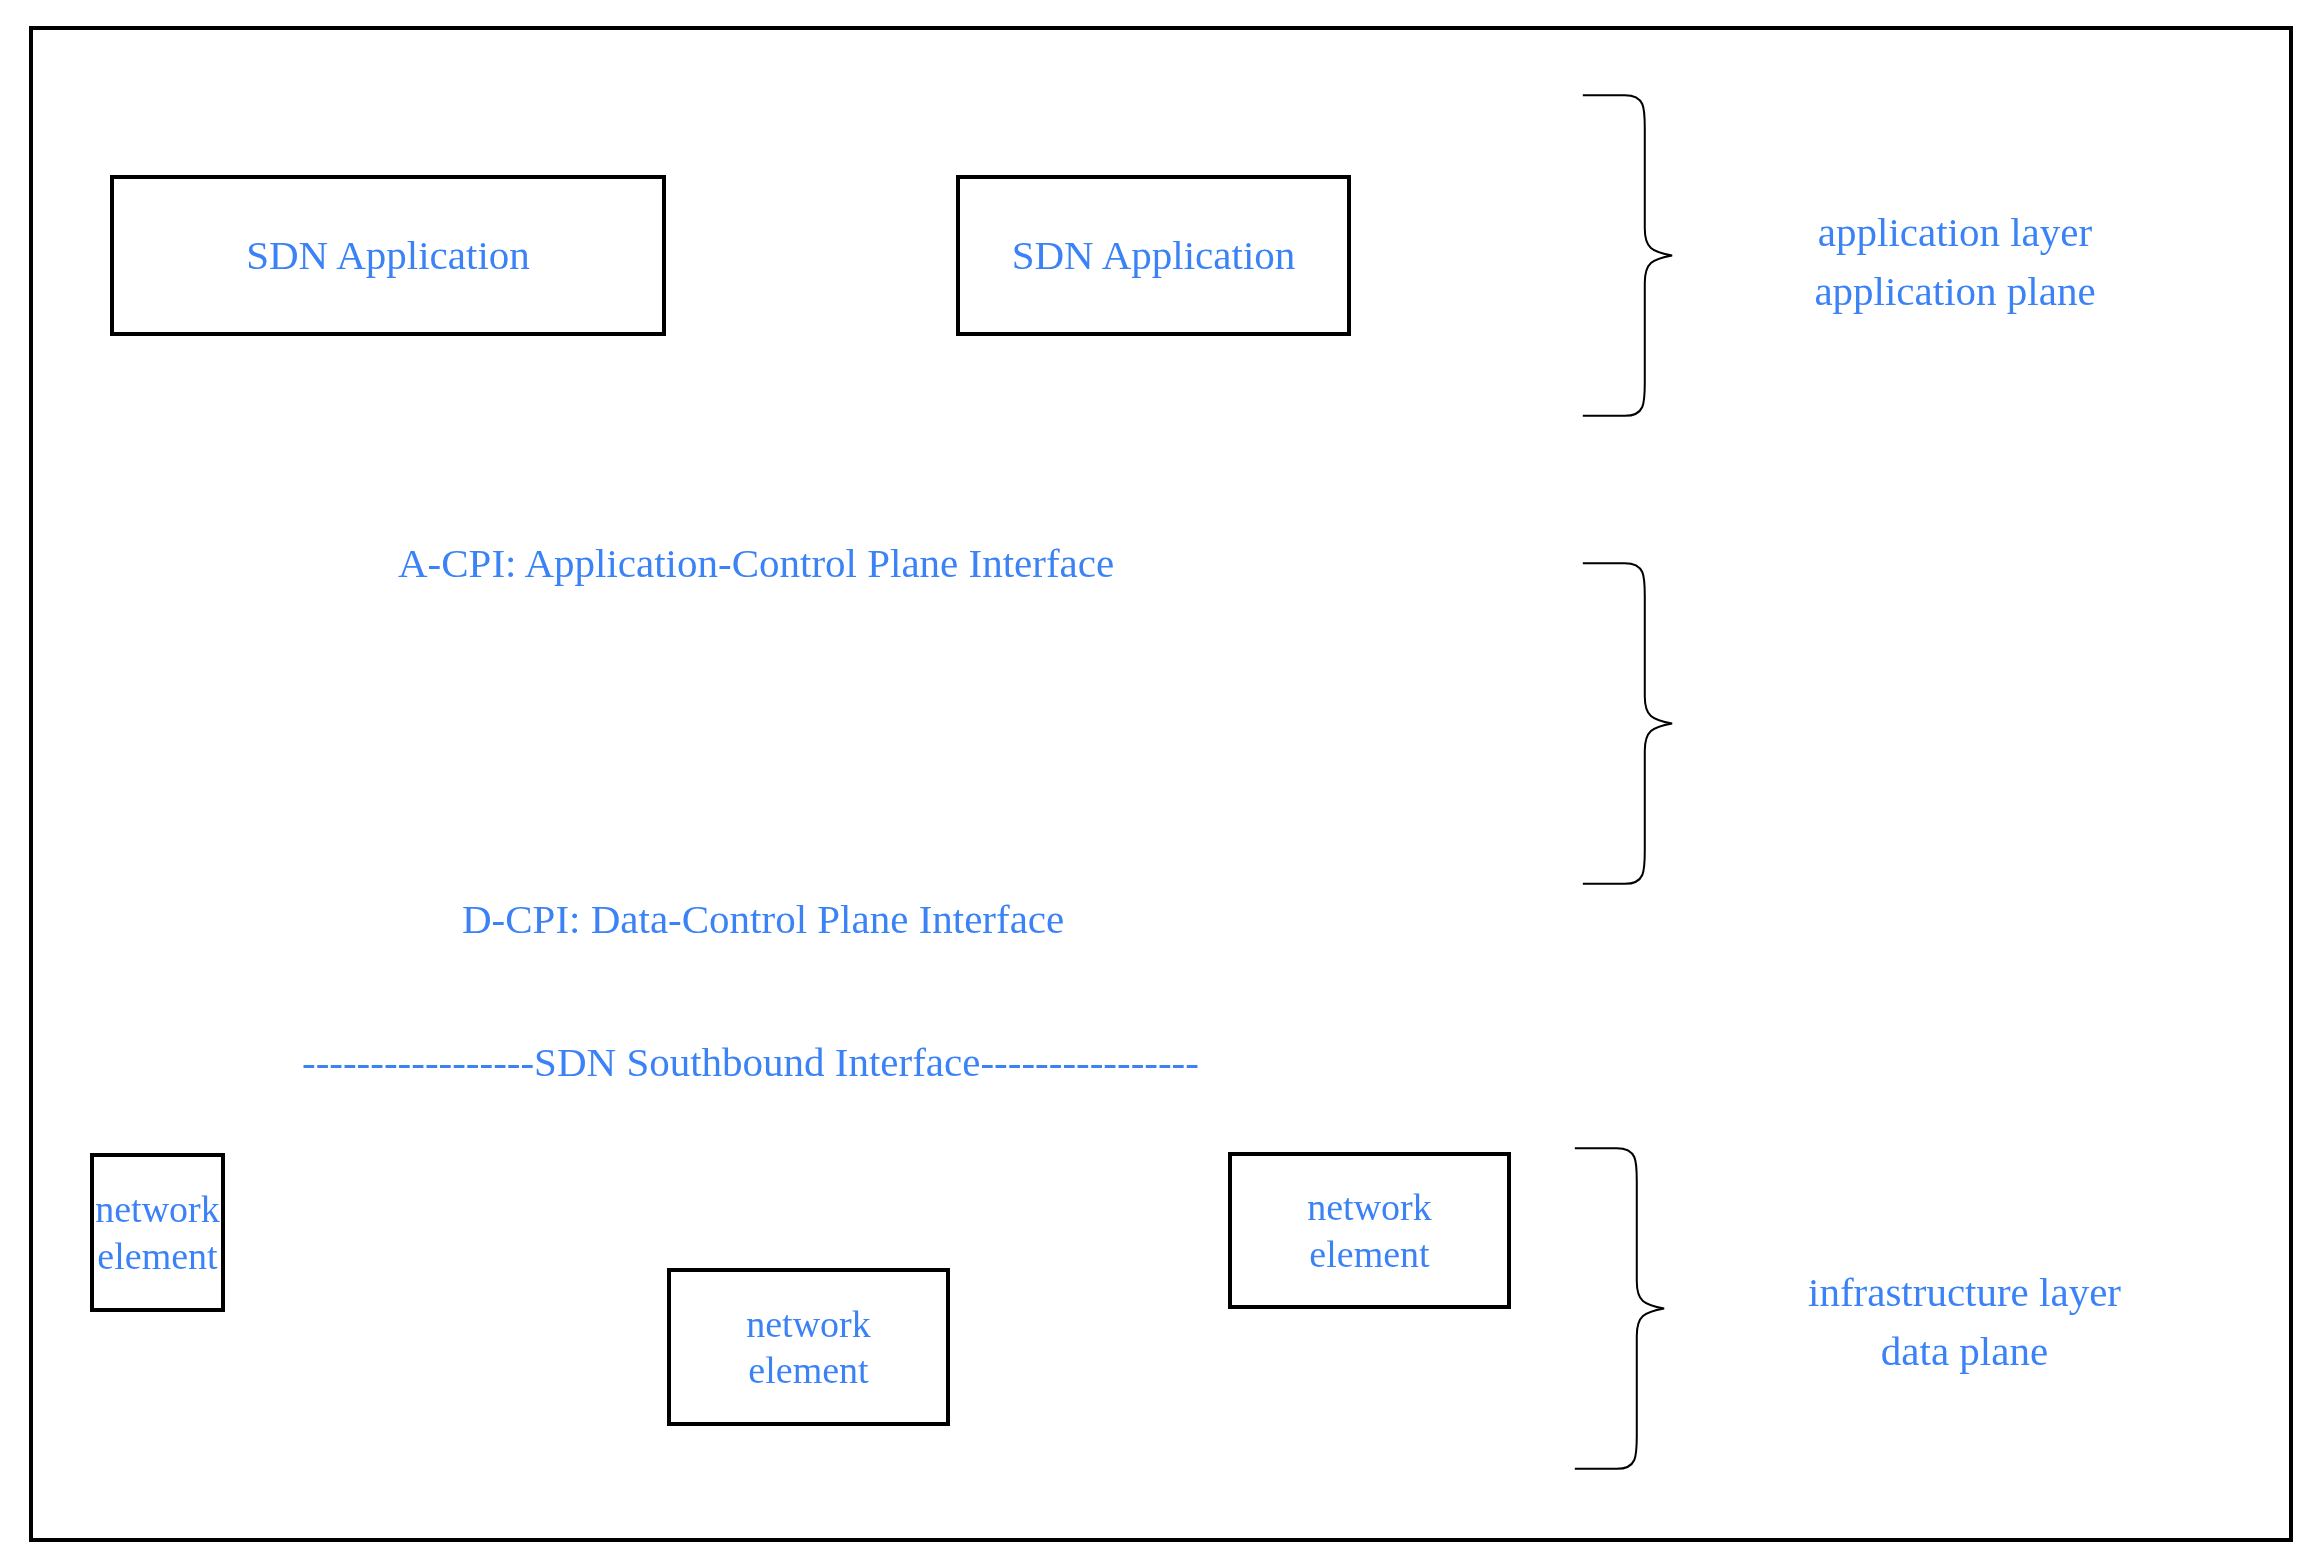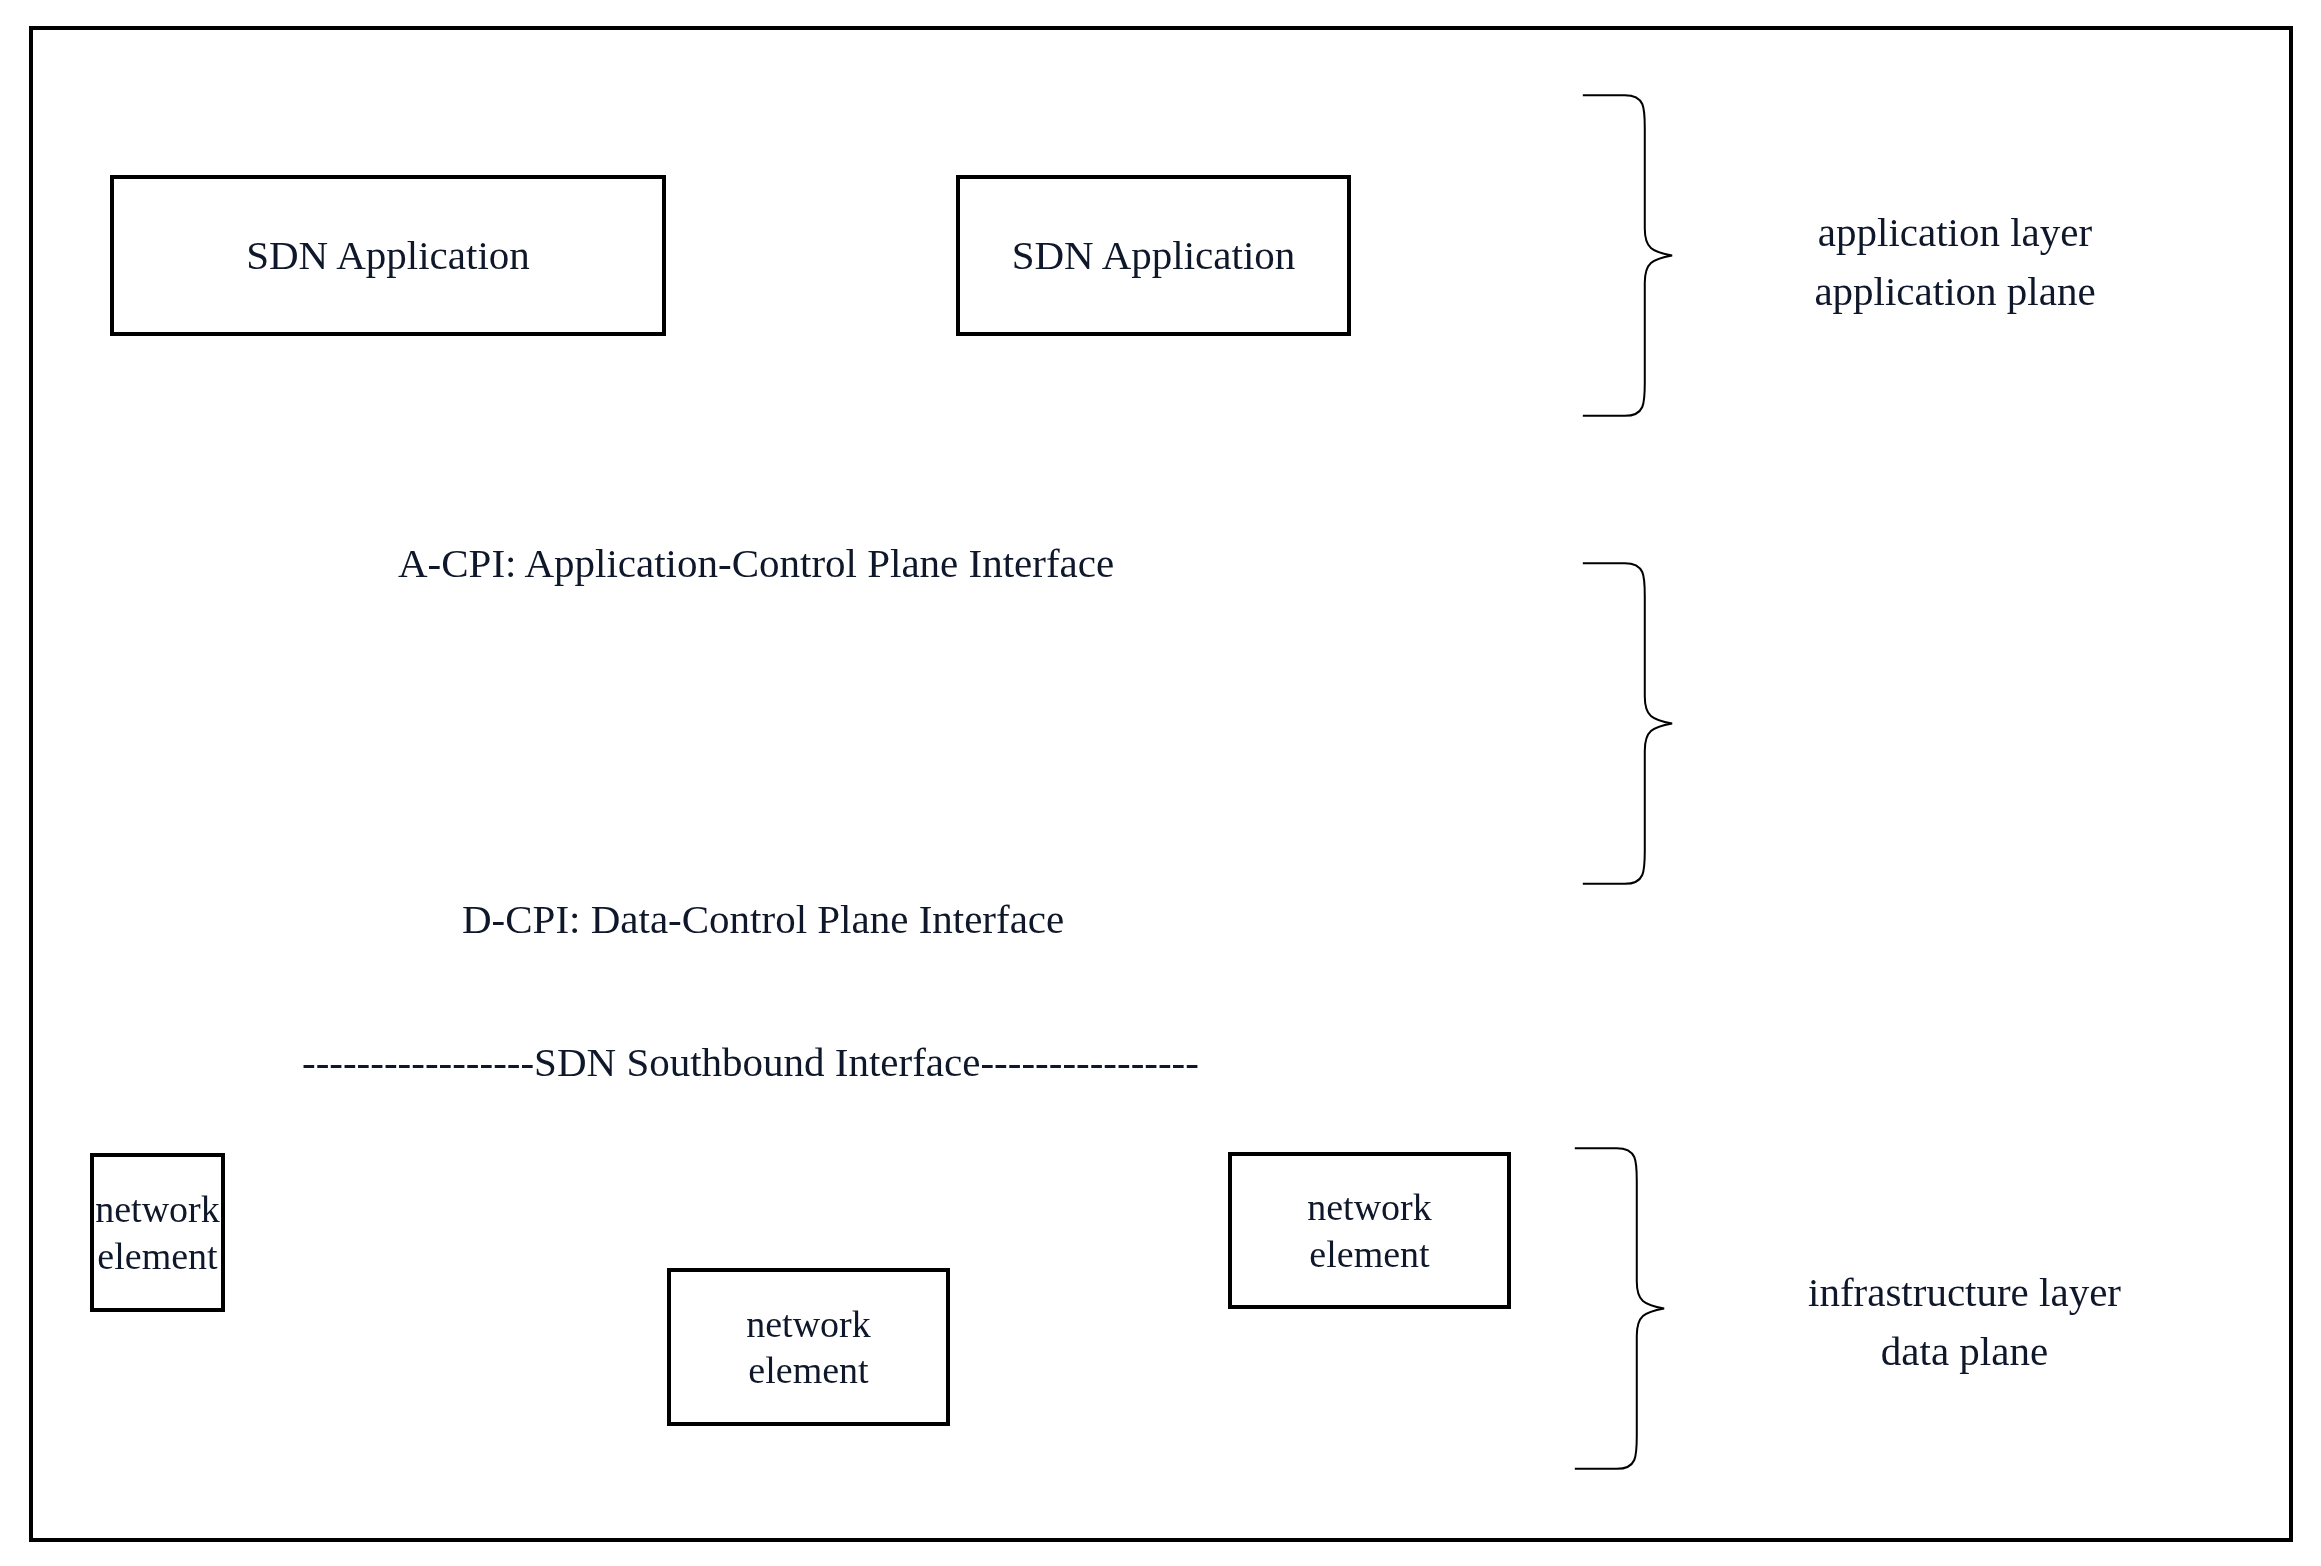--- a/index.html
+++ b/index.html
@@ -6,21 +6,21 @@
     margin: 0;
     padding: 0;
     background: #ffffff;
   }
   #canvas {
     position: relative;
     width: 2322px;
     height: 1566px;
     background: #ffffff;
     font-family: "Liberation Serif", "DejaVu Serif", serif;
-    color: #0f172a;
+    color: #3b82f6;
     overflow: hidden;
   }
   
   #outer-frame {
     position: absolute;
     left: 29px;
     top: 25.6px;
     width: 2264px;
     height: 1516px;
     border: 4.6px solid #000000;

